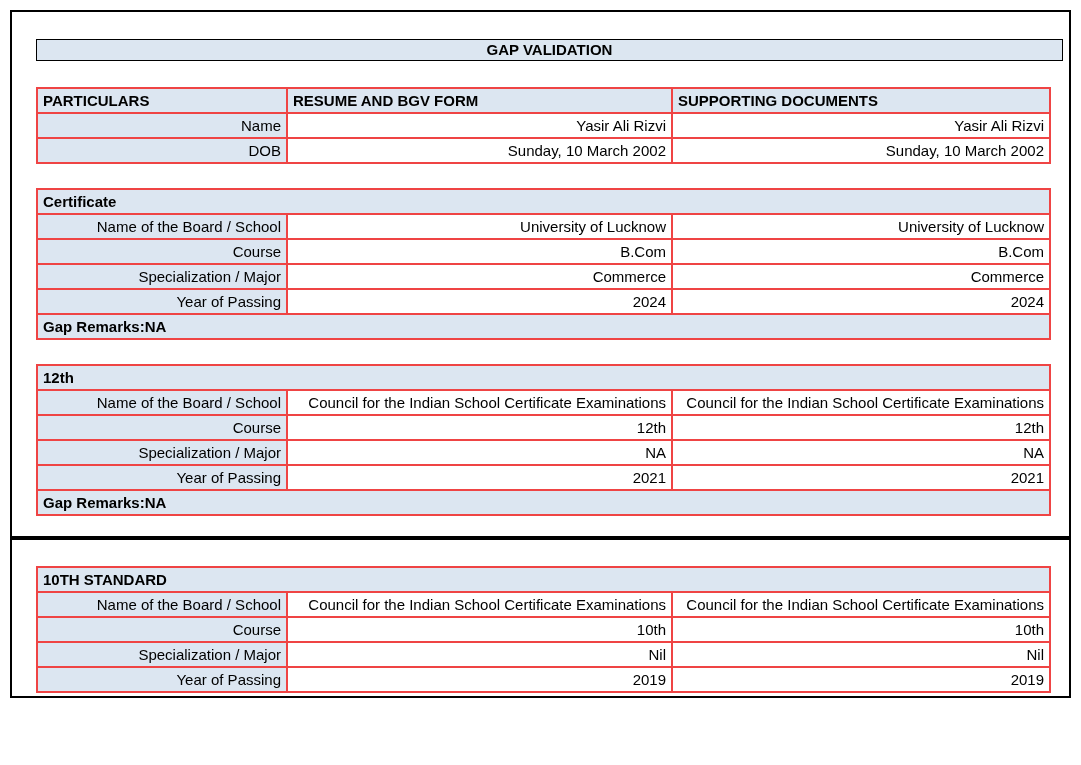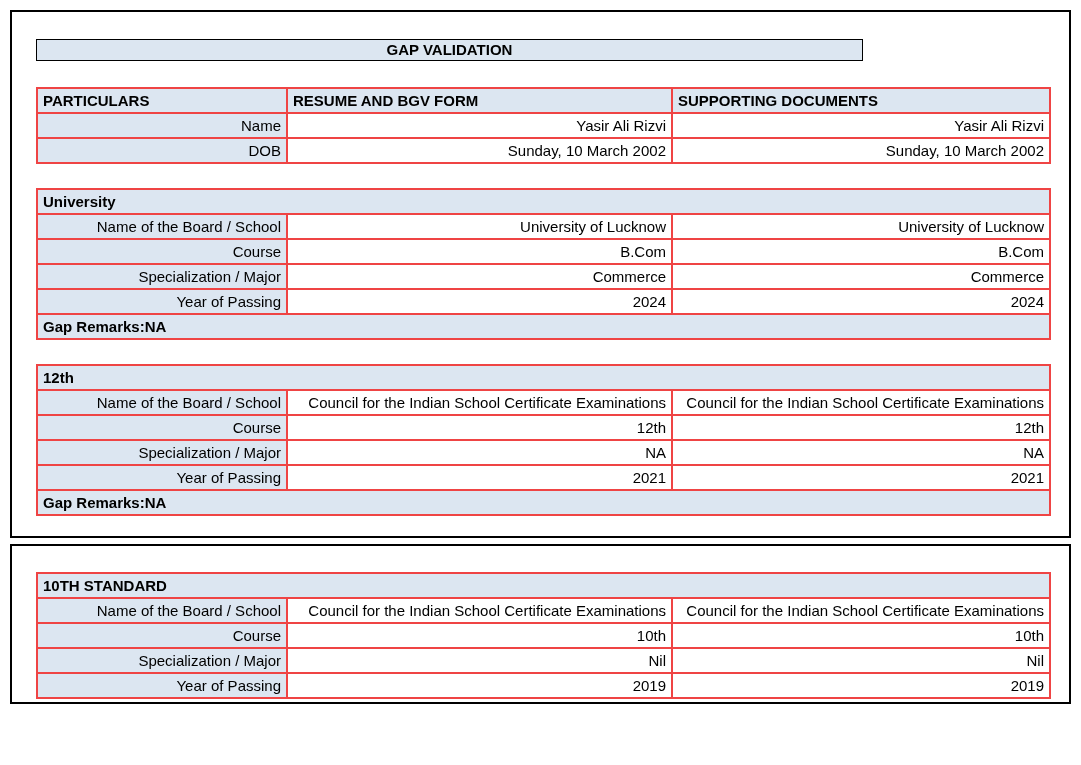--- a/index.html
+++ b/index.html
@@ -9,24 +9,24 @@
     font-family: "Liberation Sans", sans-serif;
     font-size: 15px;
     color: #000000;
   }
   .frame {
     border: 2px solid #000000;
     margin: 0 10px;
     background: #ffffff;
   }
   .frame1 { margin-top: 10px; height: 528px; }
-  .frame2 { margin-top: 6px;  height: 160px; }
+  .frame2 { margin-top: 0;  height: 160px; }
 
   .title-bar {
-    width: 827px;
+    width: 1027px;
     margin: 27px 0 26px 24px;
     border: 1px solid #000000;
     background: #dce6f1;
     text-align: center;
     font-weight: bold;
     height: 22px;
     line-height: 20px;
   }
 
   table.grid {
@@ -90,21 +90,21 @@
     </table>
 
   <table class="grid">
     <colgroup>
         <col class="c1">
         <col class="c2">
         <col class="c3">
       </colgroup>
     <tbody>
         <tr>
-      <td colspan="3" class="section-title">University</td>
+      <td colspan="3" class="section-title">Certificate</td>
     </tr>
     <tr>
       <td class="label">Name of the Board / School</td>
       <td class="value">University of Lucknow</td>
       <td class="value">University of Lucknow</td>
     </tr>
     <tr>
       <td class="label">Course</td>
       <td class="value">B.Com</td>
       <td class="value">B.Com</td>

